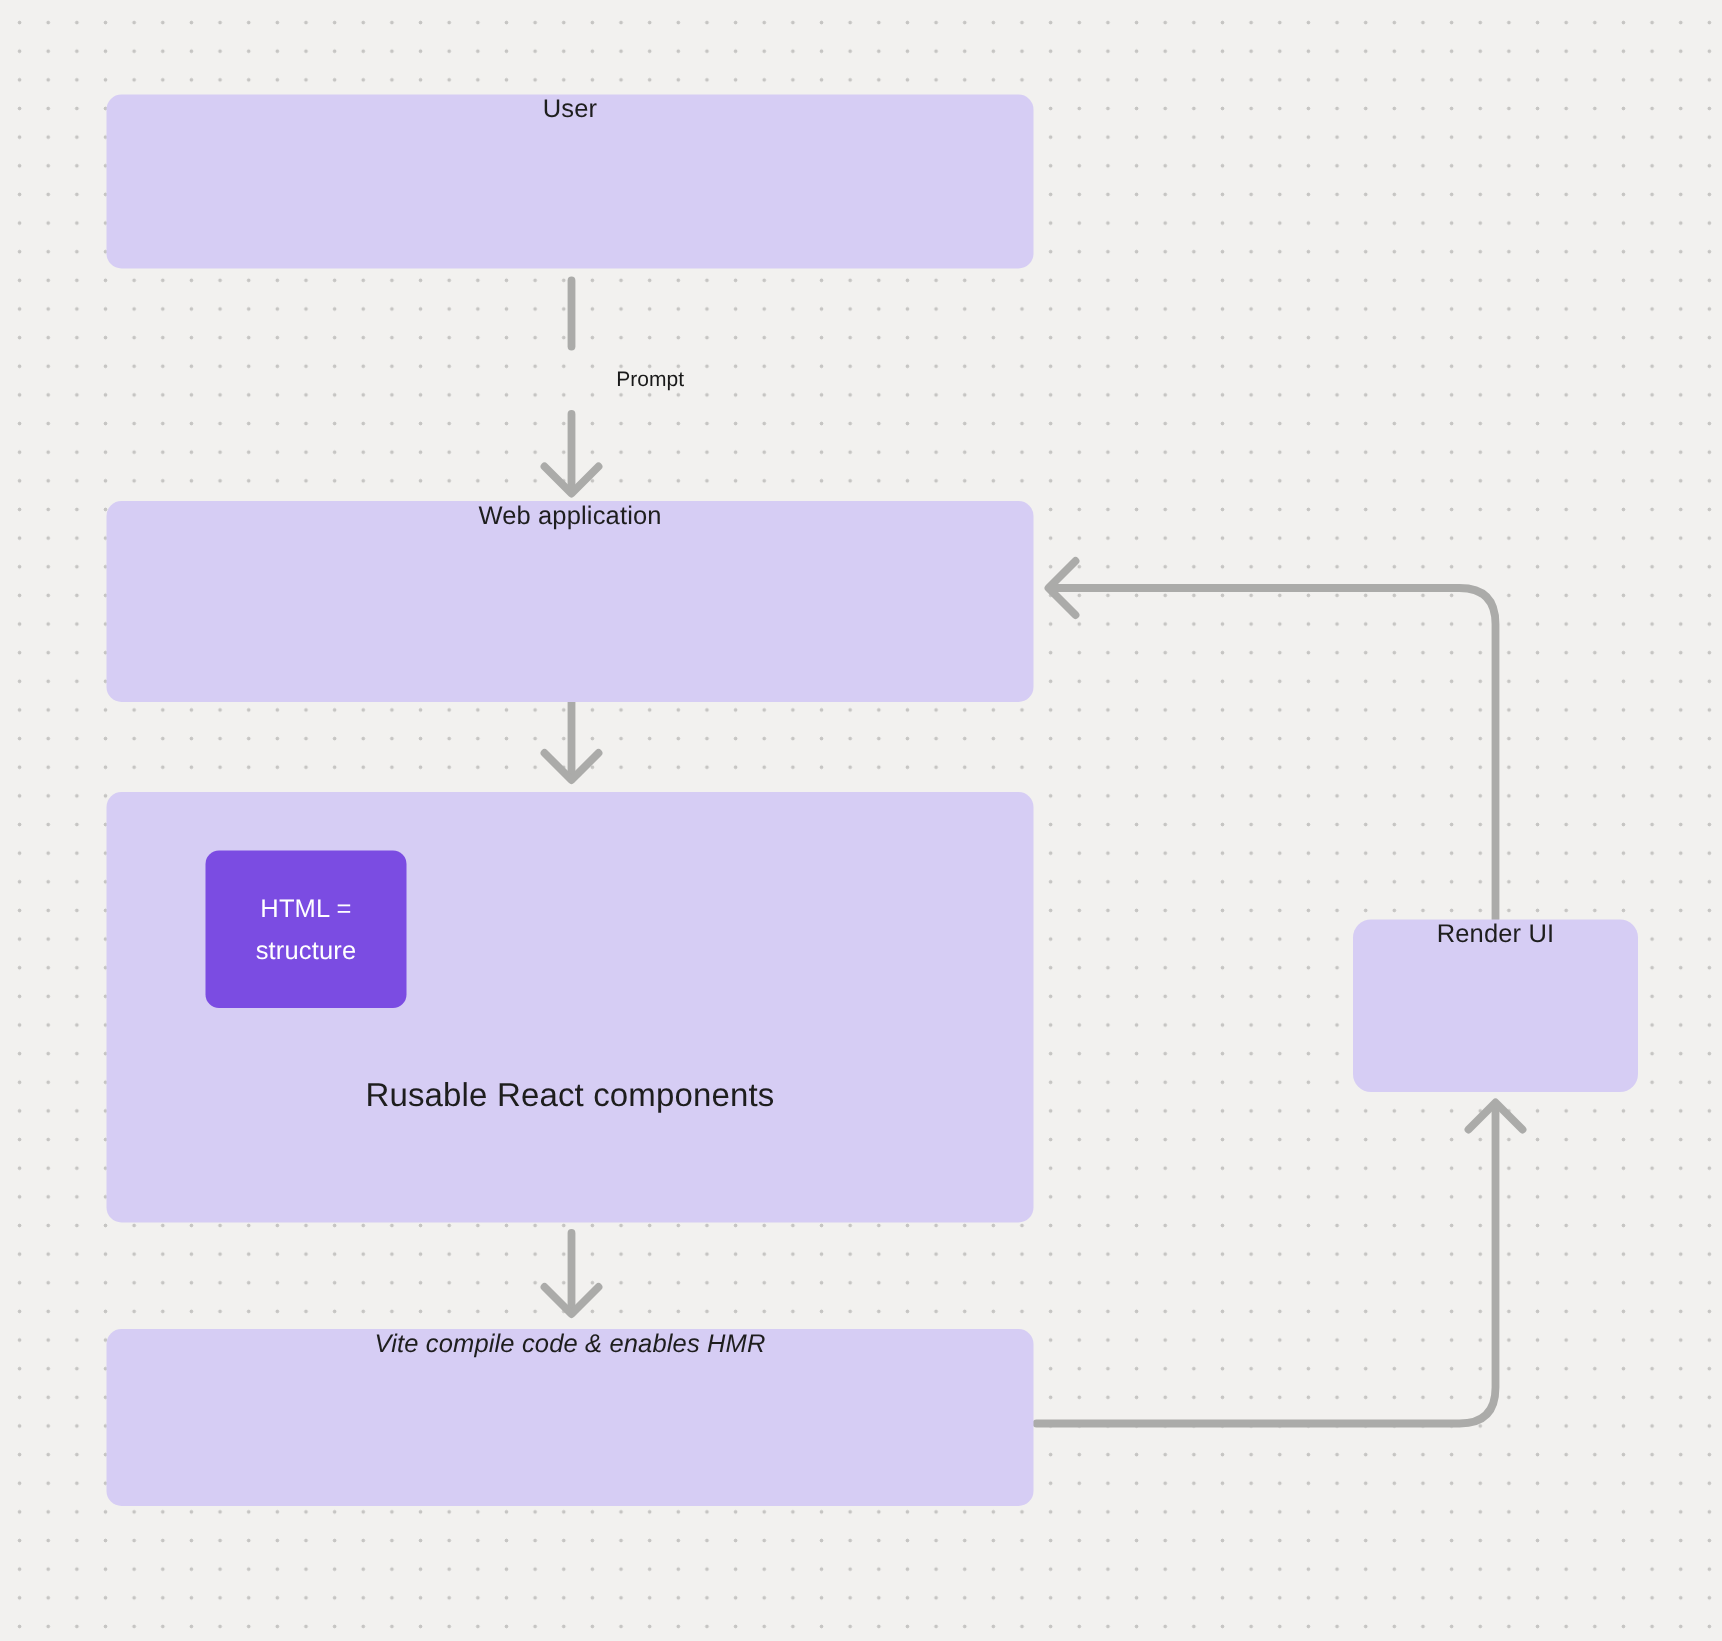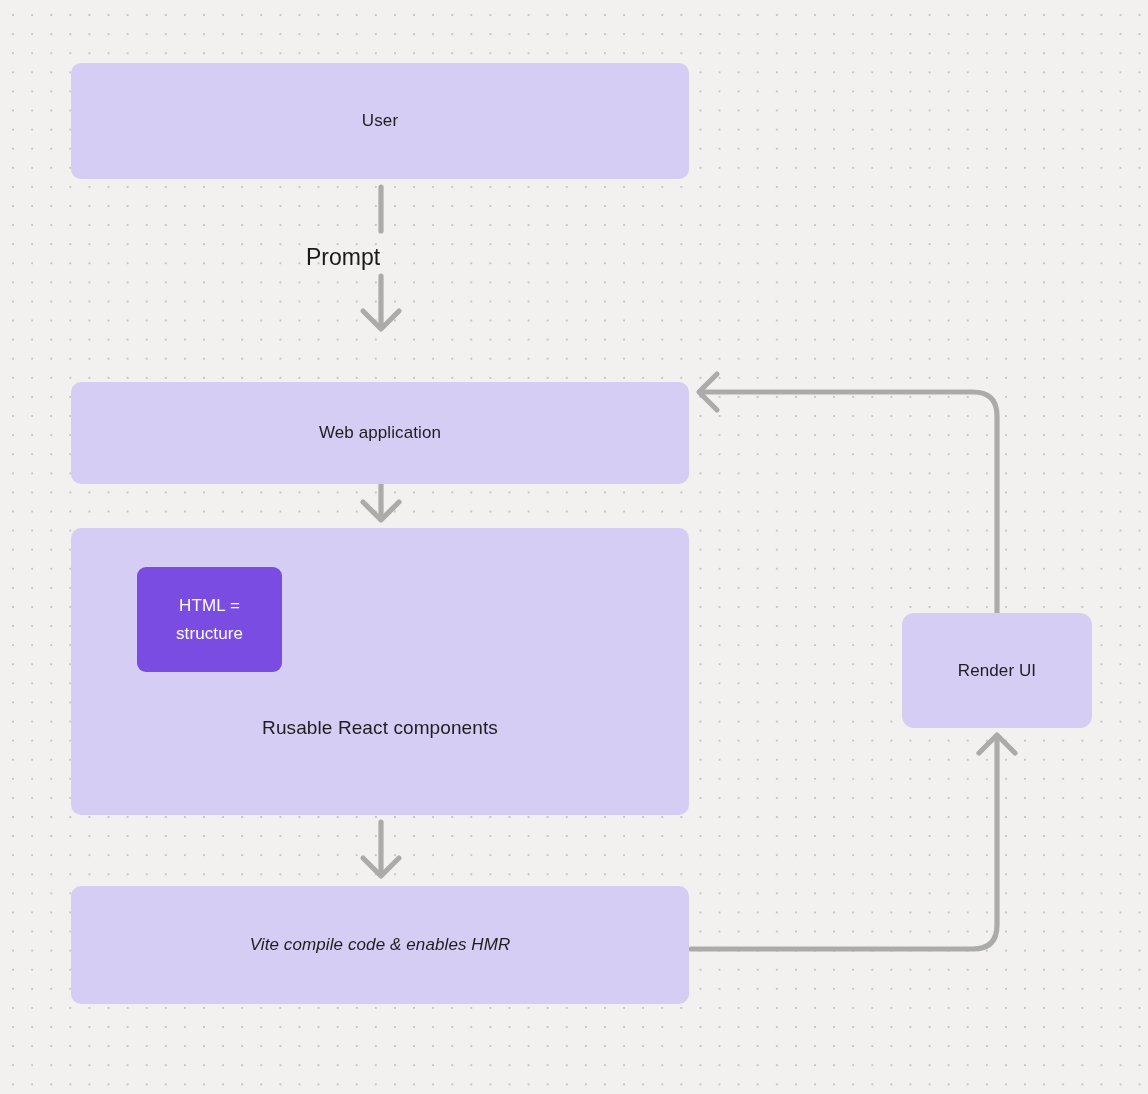--- a/index.html
+++ b/index.html
@@ -21,42 +21,41 @@
     position: absolute;
     left: 0; top: 0;
     z-index: 1;
     pointer-events: none;
   }
   .node {
     position: absolute;
     background: #d6cdf4;
     border-radius: 10px;
     display: flex;
-    align-items: center;
     justify-content: center;
     color: #1e1e1e;
     font-size: 17px;
     letter-spacing: 0.1px;
     z-index: 2;
     box-sizing: border-box;
   }
   .node-user       { left: 71px;  top: 63px;  width: 618px; height: 116px; }
-  .node-webapp     { left: 71px;  top: 334px; width: 618px; height: 102px; margin-top: 48px; }
+  .node-webapp     { left: 71px;  top: 334px; width: 618px; height: 134px; }
   .node-group      { left: 71px;  top: 528px; width: 618px; height: 287px; }
   .node-vite       { left: 71px;  top: 886px; width: 618px; height: 118px; font-style: italic; }
   .node-renderui   { left: 902px; top: 613px; width: 190px; height: 115px; border-radius: 12px; }
   .group-inner {
     position: relative;
     width: 100%;
     height: 100%;
   }
   .chip {
     position: absolute;
     top: 39px;
-    width: 145px;
+    width: 134px;
     height: 105px;
     background: #7b4ce2;
     border-radius: 9px;
     color: #ffffff;
     font-size: 17px;
     line-height: 28px;
     display: flex;
     align-items: center;
     justify-content: center;
     text-align: center;
@@ -65,30 +64,30 @@
   }
   .chip-html { left: 66px; }
   .chip-css  { left: 237px; }
   .chip-js   { left: 407px; }
   .group-caption {
     position: absolute;
     top: 189px;
     left: 0;
     width: 100%;
     text-align: center;
-    font-size: 19px;
+    font-size: 22px;
     color: #1e1e1e;
   }
   .edge-label {
     position: absolute;
     left: 306px;
     top: 244px;
     width: 150px;
-    text-align: left;
-    font-size: 23px;
+    text-align: right;
+    font-size: 14px;
     color: #1a1a1a;
     z-index: 2;
   }
 </style>
 </head>
 <body>
 
 <div class="canvas">
 
   <svg class="connector-layer" width="1148" height="1094" viewBox="0 0 1148 1094">

